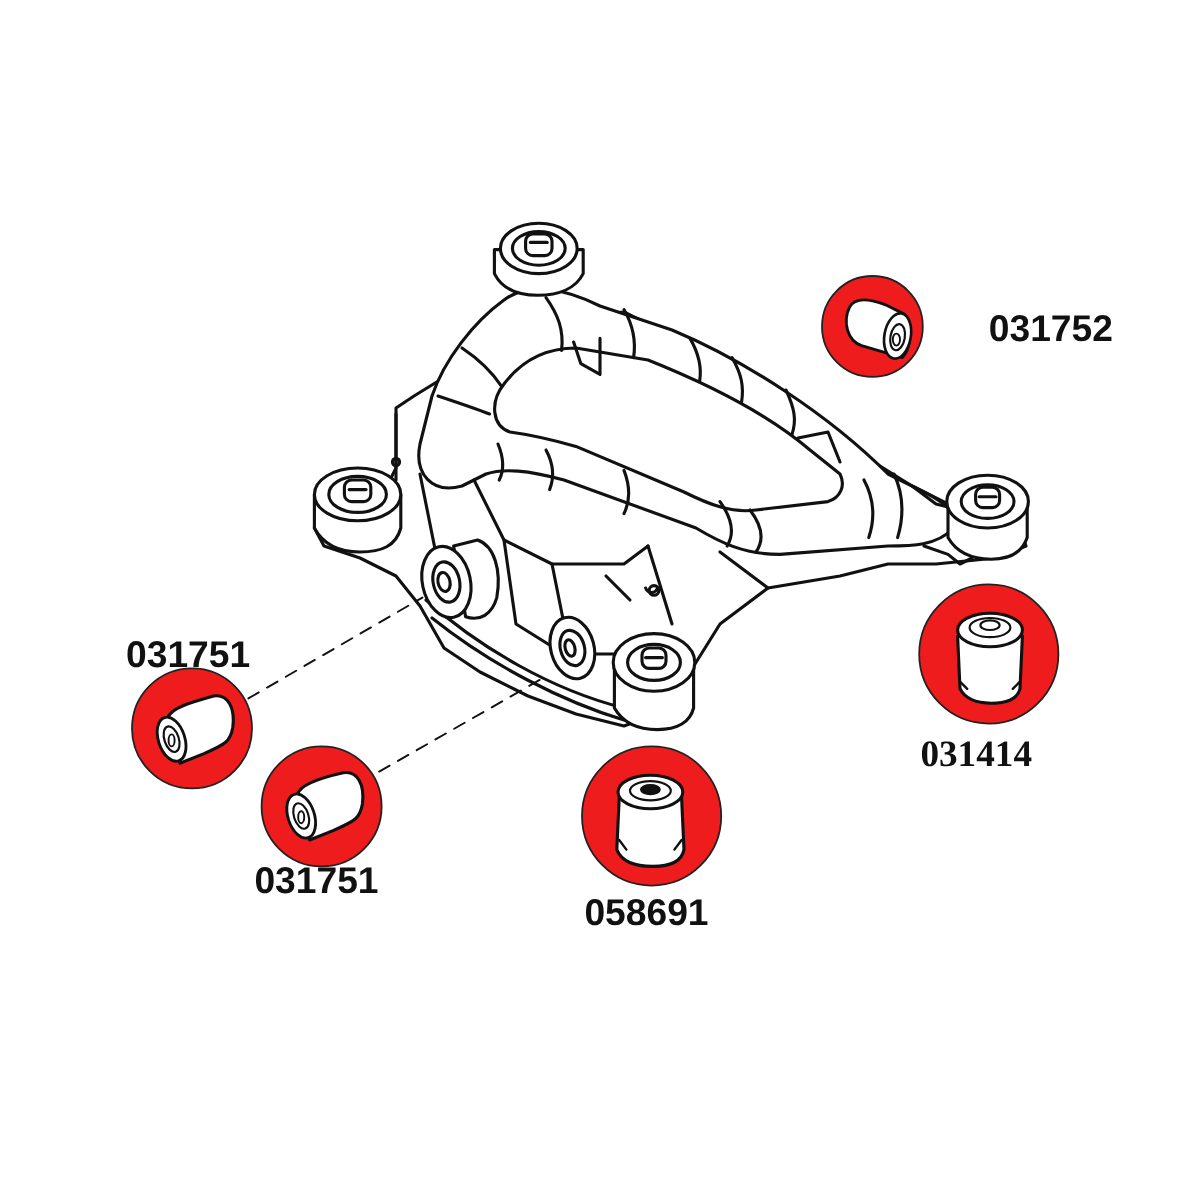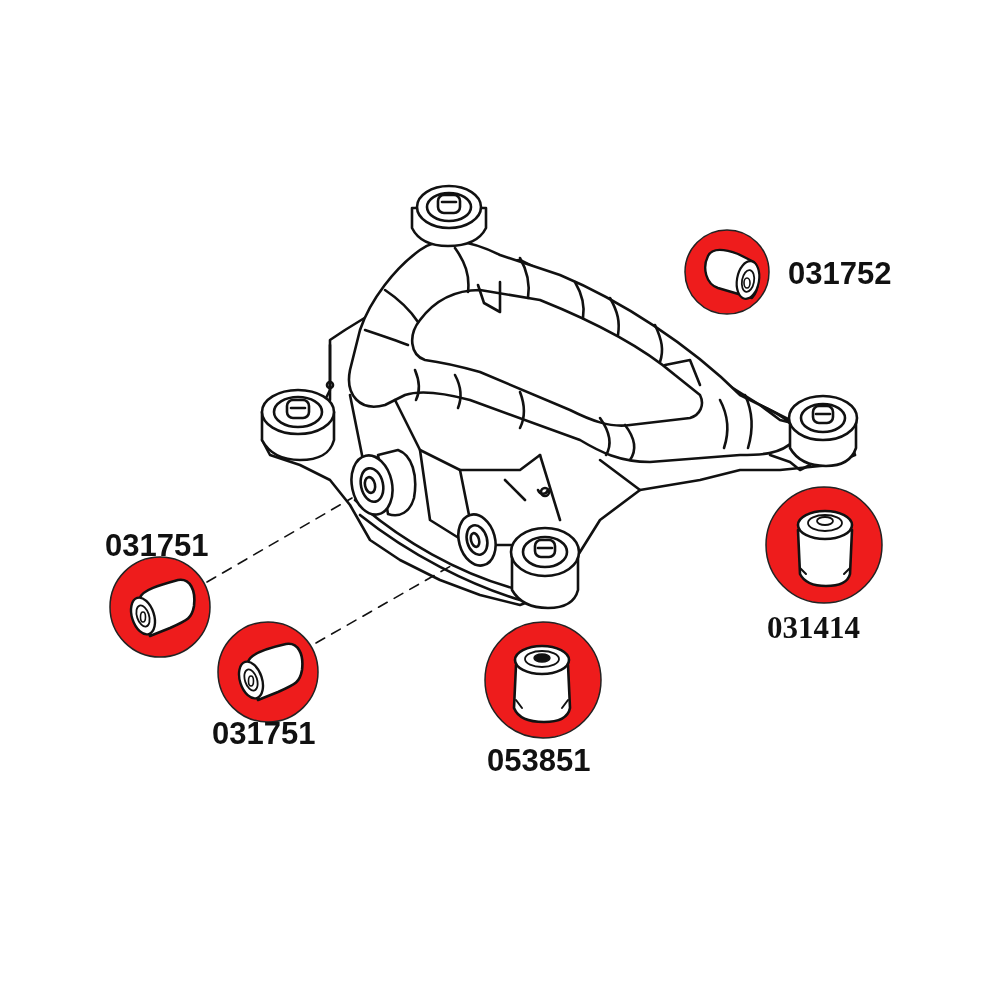--- a/index.html
+++ b/index.html
@@ -154,18 +154,18 @@
 
     <g>
       <circle cx="268" cy="672" r="50" fill="#ee1c1c" stroke="#222" stroke-width="1.5"></circle>
       <path fill="#fff" stroke-width="2.6" d="M248 662 C250 654 268 648 286 644 C298 642 304 654 302 670 C300 682 296 684 278 692 L258 700 Z"></path>
       <ellipse fill="#fff" cx="251" cy="680" rx="11" ry="19" transform="rotate(-18 251 680)" stroke-width="2.4"></ellipse>
       <ellipse cx="251" cy="680" rx="6" ry="11" transform="rotate(-18 251 680)" stroke-width="1.8"></ellipse>
       <ellipse cx="251" cy="681" rx="2.5" ry="5" stroke-width="1.6"></ellipse>
     </g>
   </svg>
 
-  <div class="part-label" style="left:788px; top:258px;">031752</div>
+  <div class="part-label" style="left:824px; top:258px;">031752</div>
   <div class="part-label" style="left:767px; top:612px;font-family:Liberation Serif, serif;">031414</div>
-  <div class="part-label" style="left:487px; top:745px;">053851</div>
+  <div class="part-label" style="left:487px; top:745px;">058691</div>
   <div class="part-label" style="left:105px; top:530px;">031751</div>
   <div class="part-label" style="left:212px; top:718px;">031751</div>
 </div>
 
 </body></html>

